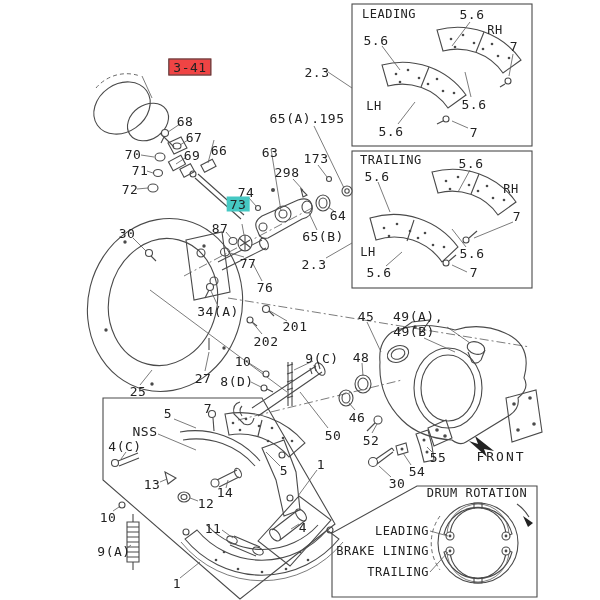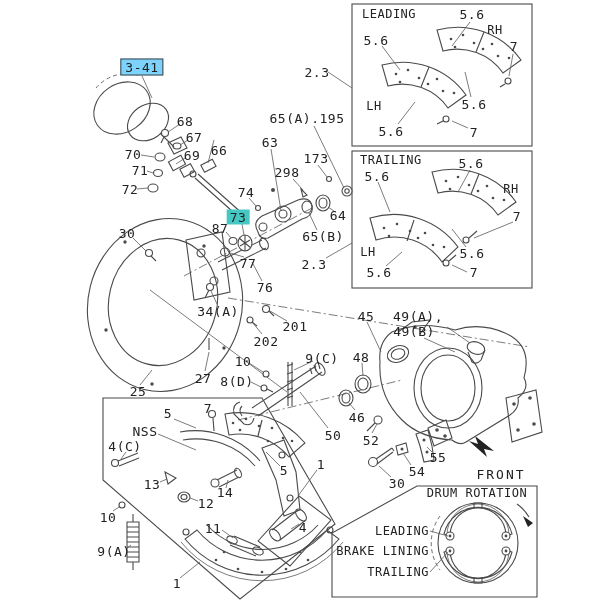--- a/index.html
+++ b/index.html
@@ -5,21 +5,21 @@
   html,body{margin:0;padding:0;background:#ffffff;}
   #stage{position:relative;width:600px;height:600px;background:#fff;overflow:hidden;
          font-family:"DejaVu Sans Mono","Liberation Mono",monospace;}
   #art{position:absolute;left:0;top:0;}
   .lbl{position:absolute;transform:translate(-50%,-50%);font-size:13px;color:#222;
        white-space:nowrap;line-height:1;letter-spacing:0.5px;}
   .sm{font-size:12px;}
   .lbl-l{transform:translate(0,-50%);} 
   .lbl-r{transform:translate(-100%,-50%);} 
   .hl{background:#45c8c3;padding:1px 3px;}
-  .refbox{border:1.4px solid #444;padding:1px 4px;background:#7dd3fc;}
+  .refbox{border:1.4px solid #444;padding:1px 4px;background:#ef4444;margin-left:48px;}
   .front{letter-spacing:2px;font-size:13px;}
   svg .ln{stroke:#4a4a4a;fill:none;stroke-width:1.1;}
   svg .thin{stroke:#5a5a5a;fill:none;stroke-width:0.8;}
   svg .dot{fill:#4a4a4a;stroke:none;}
   svg .solid{fill:#222;stroke:none;}
   svg .dash{stroke:#5a5a5a;fill:none;stroke-width:0.8;stroke-dasharray:9 3 2 3;}
   svg .dsh2{stroke:#5a5a5a;fill:none;stroke-width:0.9;stroke-dasharray:4 3;}
   svg .wfill{fill:#fff;stroke:#4a4a4a;stroke-width:1.1;}
 </style>
 </head>
@@ -389,25 +389,25 @@
 <span class="lbl" style="left:185px;top:121px">68</span>
 <span class="lbl" style="left:194px;top:137px">67</span>
 <span class="lbl" style="left:219px;top:150px">66</span>
 <span class="lbl" style="left:133px;top:154px">70</span>
 <span class="lbl" style="left:192px;top:155px">69</span>
 <span class="lbl" style="left:140px;top:170px">71</span>
 <span class="lbl" style="left:130px;top:189px">72</span>
 <span class="lbl" style="left:127px;top:233px">30</span>
 
 <span class="lbl" style="left:307px;top:118px">65(A).195</span>
-<span class="lbl" style="left:270px;top:142px">63</span>
+<span class="lbl" style="left:270px;top:152px">63</span>
 <span class="lbl" style="left:316px;top:158px">173</span>
 <span class="lbl" style="left:287px;top:172px">298</span>
 <span class="lbl" style="left:246px;top:192px">74</span>
-<span class="lbl hl" style="left:238px;top:217px">73</span>
+<span class="lbl hl" style="left:238px;top:204px">73</span>
 <span class="lbl" style="left:220px;top:228px">87</span>
 <span class="lbl" style="left:248px;top:263px">77</span>
 <span class="lbl" style="left:265px;top:287px">76</span>
 <span class="lbl" style="left:338px;top:215px">64</span>
 <span class="lbl" style="left:323px;top:236px">65(B)</span>
 <span class="lbl" style="left:317px;top:72px">2.3</span>
 <span class="lbl" style="left:314px;top:264px">2.3</span>
 
 <span class="lbl" style="left:218px;top:311px">34(A)</span>
 <span class="lbl" style="left:295px;top:326px">201</span>
@@ -462,15 +462,15 @@
 <span class="lbl sm" style="left:368px;top:252px">LH</span>
 <span class="lbl" style="left:472px;top:253px">5.6</span>
 <span class="lbl" style="left:379px;top:272px">5.6</span>
 <span class="lbl" style="left:474px;top:272px">7</span>
 
 <span class="lbl sm" style="left:477px;top:493px">DRUM ROTATION</span>
 <span class="lbl lbl-r sm" style="left:429px;top:531px">LEADING</span>
 <span class="lbl lbl-r sm" style="left:429px;top:551px">BRAKE LINING</span>
 <span class="lbl lbl-r sm" style="left:429px;top:572px">TRAILING</span>
 
-<span class="lbl front" style="left:501px;top:474px">FRONT</span>
+<span class="lbl front" style="left:501px;top:456px">FRONT</span>
 
 </div>
 
 </body></html>

